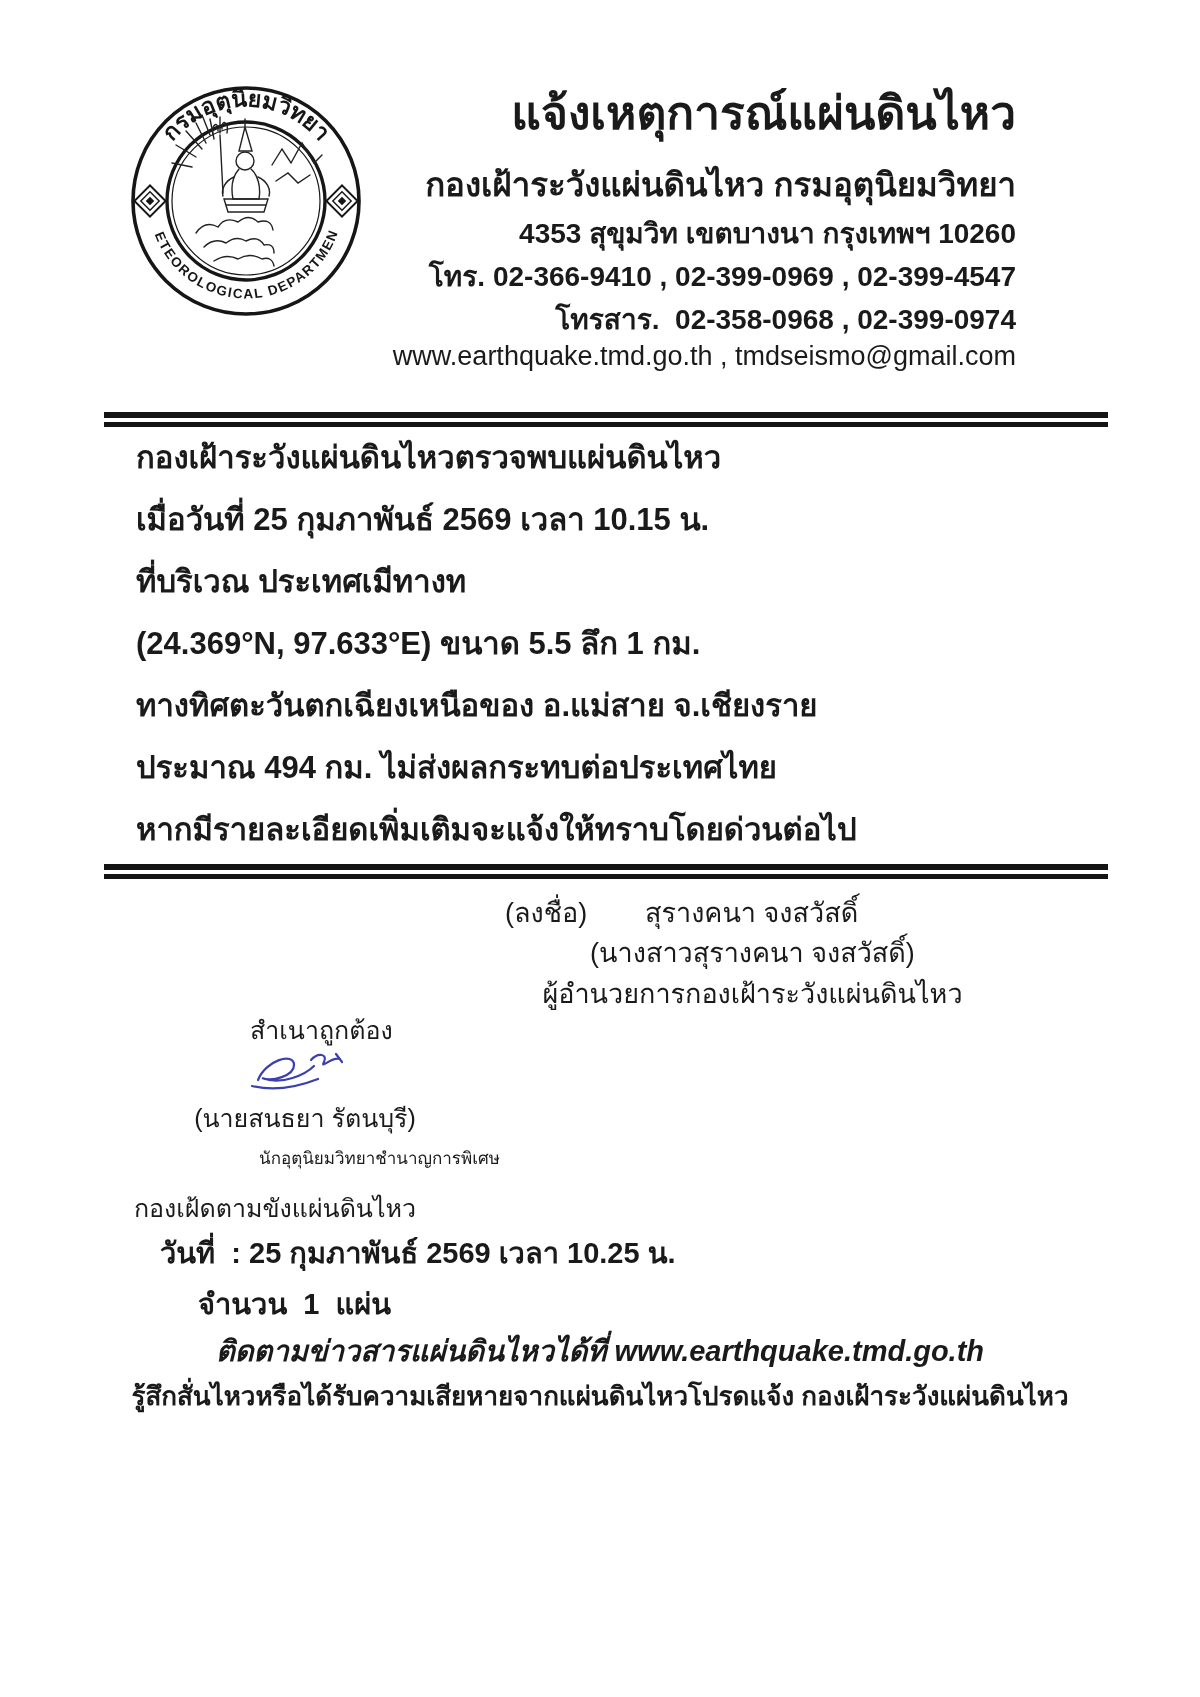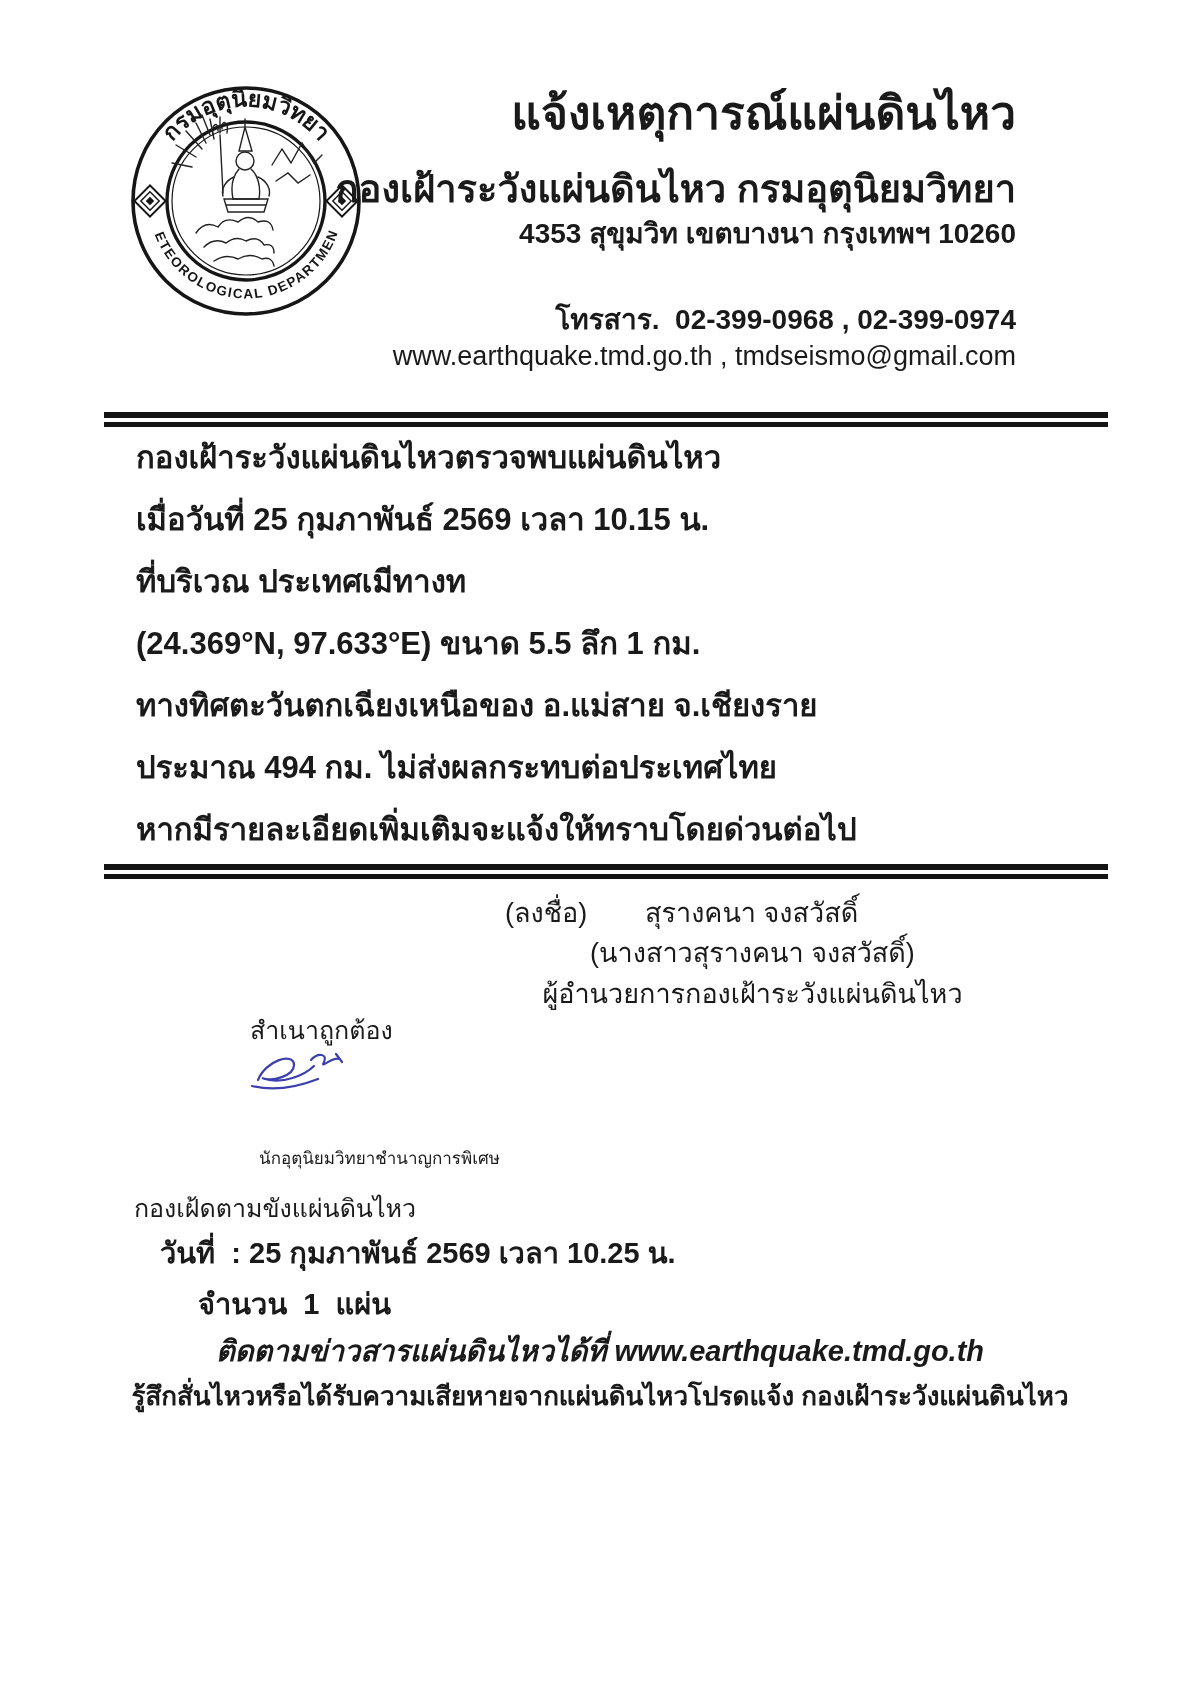--- a/index.html
+++ b/index.html
@@ -12,21 +12,21 @@
     color: #1a1a1a;
     font-family: "Liberation Sans", "DejaVu Sans", sans-serif;
     overflow: hidden;
   }
   .abs { position: absolute; }
 
   
   .seal { left: 126px; top: 70px; width: 240px; height: 266px; }
   .hdr { right: 184px; text-align: right; white-space: nowrap; }
   .hdr-title   { top: 76px;  font-size: 46px; font-weight: 700; margin-left: 44px; }
-  .hdr-dept    { top: 158px; font-size: 38px; font-weight: 700; }
+  .hdr-dept    { top: 158px; font-size: 33px; font-weight: 700; }
   .hdr-addr    { top: 211px; font-size: 28px; font-weight: 600; }
   .hdr-phone   { top: 254px; font-size: 28px; font-weight: 600; }
   .hdr-fax     { top: 297px; font-size: 28px; font-weight: 600; }
   .hdr-web     { top: 341px; font-size: 27px; font-weight: 500; }
 
   
   .rule {
     left: 104px; right: 92px; height: 4px;
     border-top: 6px solid #141414;
     border-bottom: 5px solid #141414;
@@ -116,21 +116,22 @@
         <path d="M 70 162 q 9 -13 22 -6 q 7 -11 20 -5 q 11 -9 20 0 q 13 -4 15 8"></path>
         <path d="M 78 176 q 10 -10 22 -4 q 10 -8 20 -2 q 12 -6 18 4 q 10 -2 10 8"></path>
         <path d="M 88 190 q 12 -8 24 -2 q 12 -7 24 0 q 10 -3 12 7"></path>
       </g>
     </svg>
   </div>
 
   <div class="abs hdr hdr-title">แจ้งเหตุการณ์แผ่นดินไหว</div>
   <div class="abs hdr hdr-dept">กองเฝ้าระวังแผ่นดินไหว กรมอุตุนิยมวิทยา</div>
   <div class="abs hdr hdr-addr">4353 สุขุมวิท เขตบางนา กรุงเทพฯ 10260</div>
-  <div class="abs hdr hdr-fax pre">โทรสาร.  02-399-0968 , 02-399-0974</div>
+  <div class="abs hdr hdr-phone pre">โทร. 02-366-9410 , 02-399-0969 , 02-399-4547</div>
+  <div class="abs hdr hdr-fax pre">โทรสาร.  02-358-0968 , 02-399-0974</div>
   <div class="abs hdr hdr-web">www.earthquake.tmd.go.th , tmdseismo@gmail.com</div>
 
   <div class="abs rule rule-top"></div>
 
   <div class="abs body-block">
     <div class="body-line">กองเฝ้าระวังแผ่นดินไหวตรวจพบแผ่นดินไหว</div>
     <div class="body-line">เมื่อวันที่ 25 กุมภาพันธ์ 2569 เวลา 10.15 น.</div>
     <div class="body-line">ที่บริเวณ ประเทศเมีทางท</div>
     <div class="body-line">(24.369°N, 97.633°E) ขนาด 5.5 ลึก 1 กม.</div>
     <div class="body-line">ทางทิศตะวันตกเฉียงเหนือของ อ.แม่สาย จ.เชียงราย</div>
@@ -148,20 +149,21 @@
   <div class="abs cert-label">สำเนาถูกต้อง</div>
   <div class="abs cert-sign">
     <svg viewBox="0 0 110 50" width="110" height="50">
       <g fill="none" stroke="#3c3fae" stroke-width="2.2" stroke-linecap="round">
         <path d="M 10 34 C 18 14, 46 6, 46 19 C 46 30, 24 36, 14 32 C 34 40, 58 28, 66 20"></path>
         <path d="M 63 14 C 70 6, 80 8, 76 16 C 72 24, 84 10, 92 13 M 88 8 L 94 16"></path>
         <path d="M 4 40 C 28 46, 52 40, 70 33"></path>
       </g>
     </svg>
   </div>
+  <div class="abs cert-name">(นายสนธยา รัตนบุรี)</div>
   <div class="abs cert-position">นักอุตุนิยมวิทยาชำนาญการพิเศษ</div>
   <div class="abs cert-division">กองเฝ้ดตามขังแผ่นดินไหว</div>
 
   <div class="abs ftr-date pre">วันที่  : 25 กุมภาพันธ์ 2569 เวลา 10.25 น.</div>
   <div class="abs ftr-pages pre">จำนวน  1  แผ่น</div>
   <div class="abs ftr-follow">ติดตามข่าวสารแผ่นดินไหวได้ที่ www.earthquake.tmd.go.th</div>
   <div class="abs ftr-report">รู้สึกสั่นไหวหรือได้รับความเสียหายจากแผ่นดินไหวโปรดแจ้ง กองเฝ้าระวังแผ่นดินไหว</div>
 
 </div>
 

